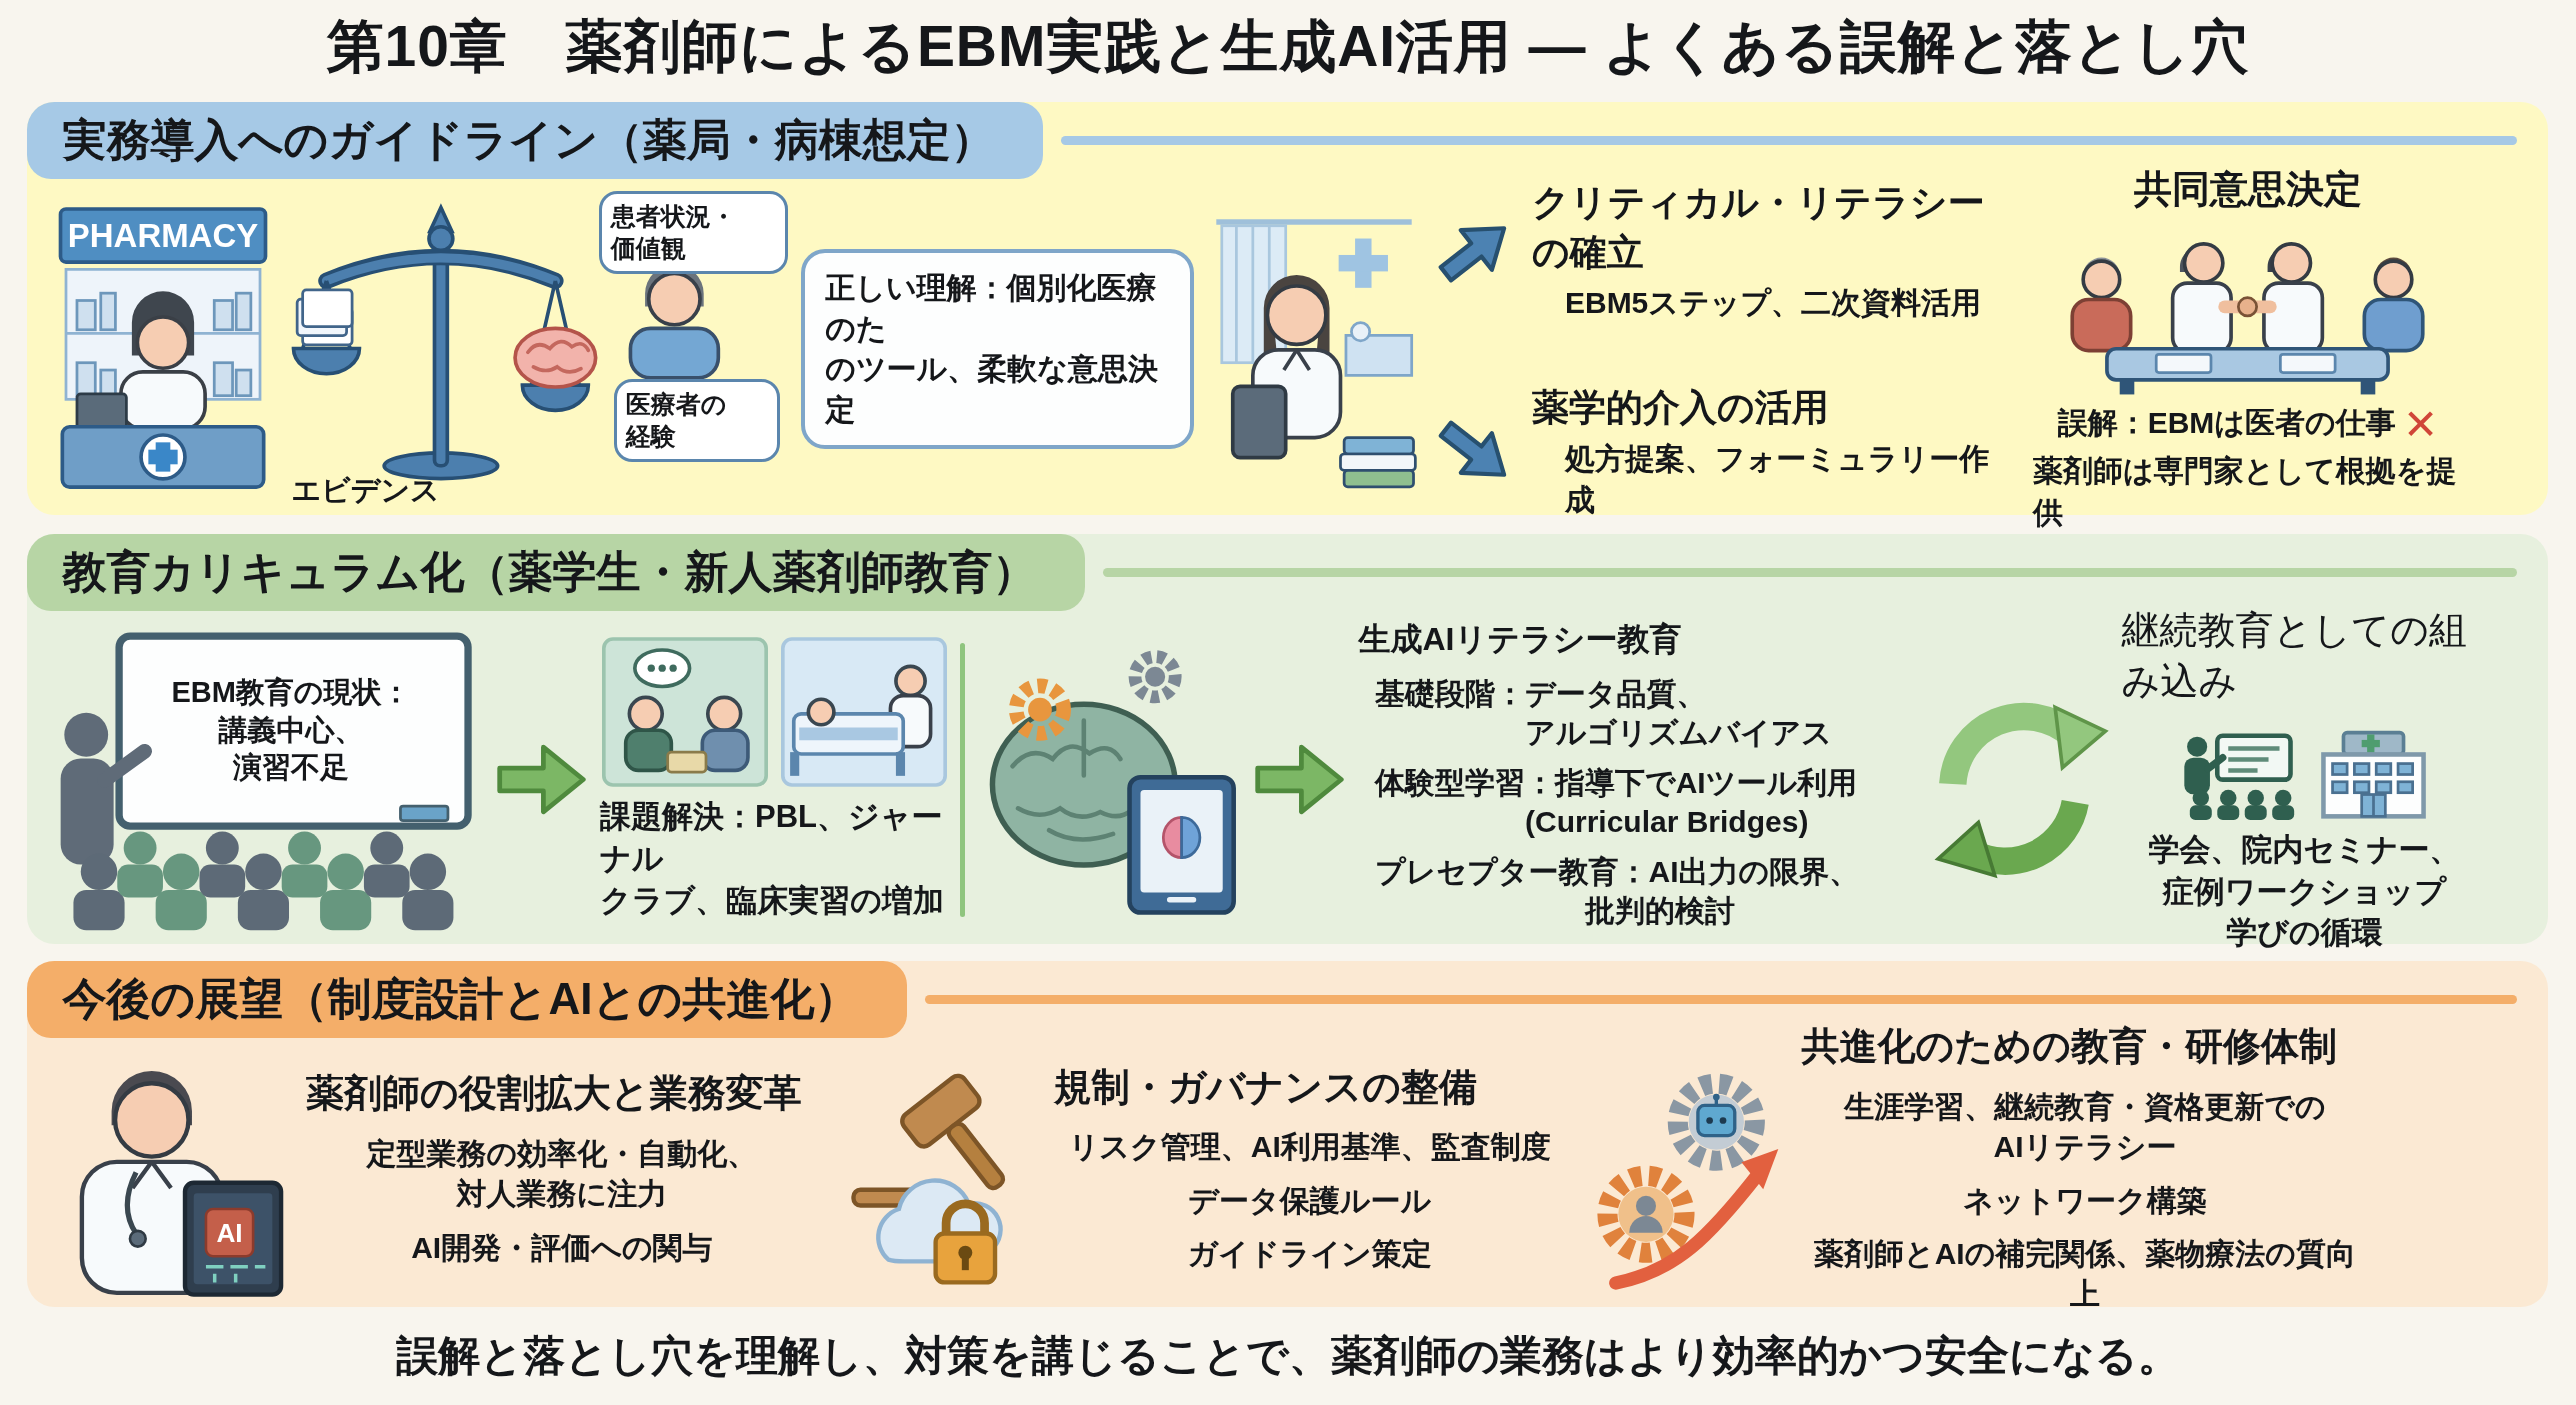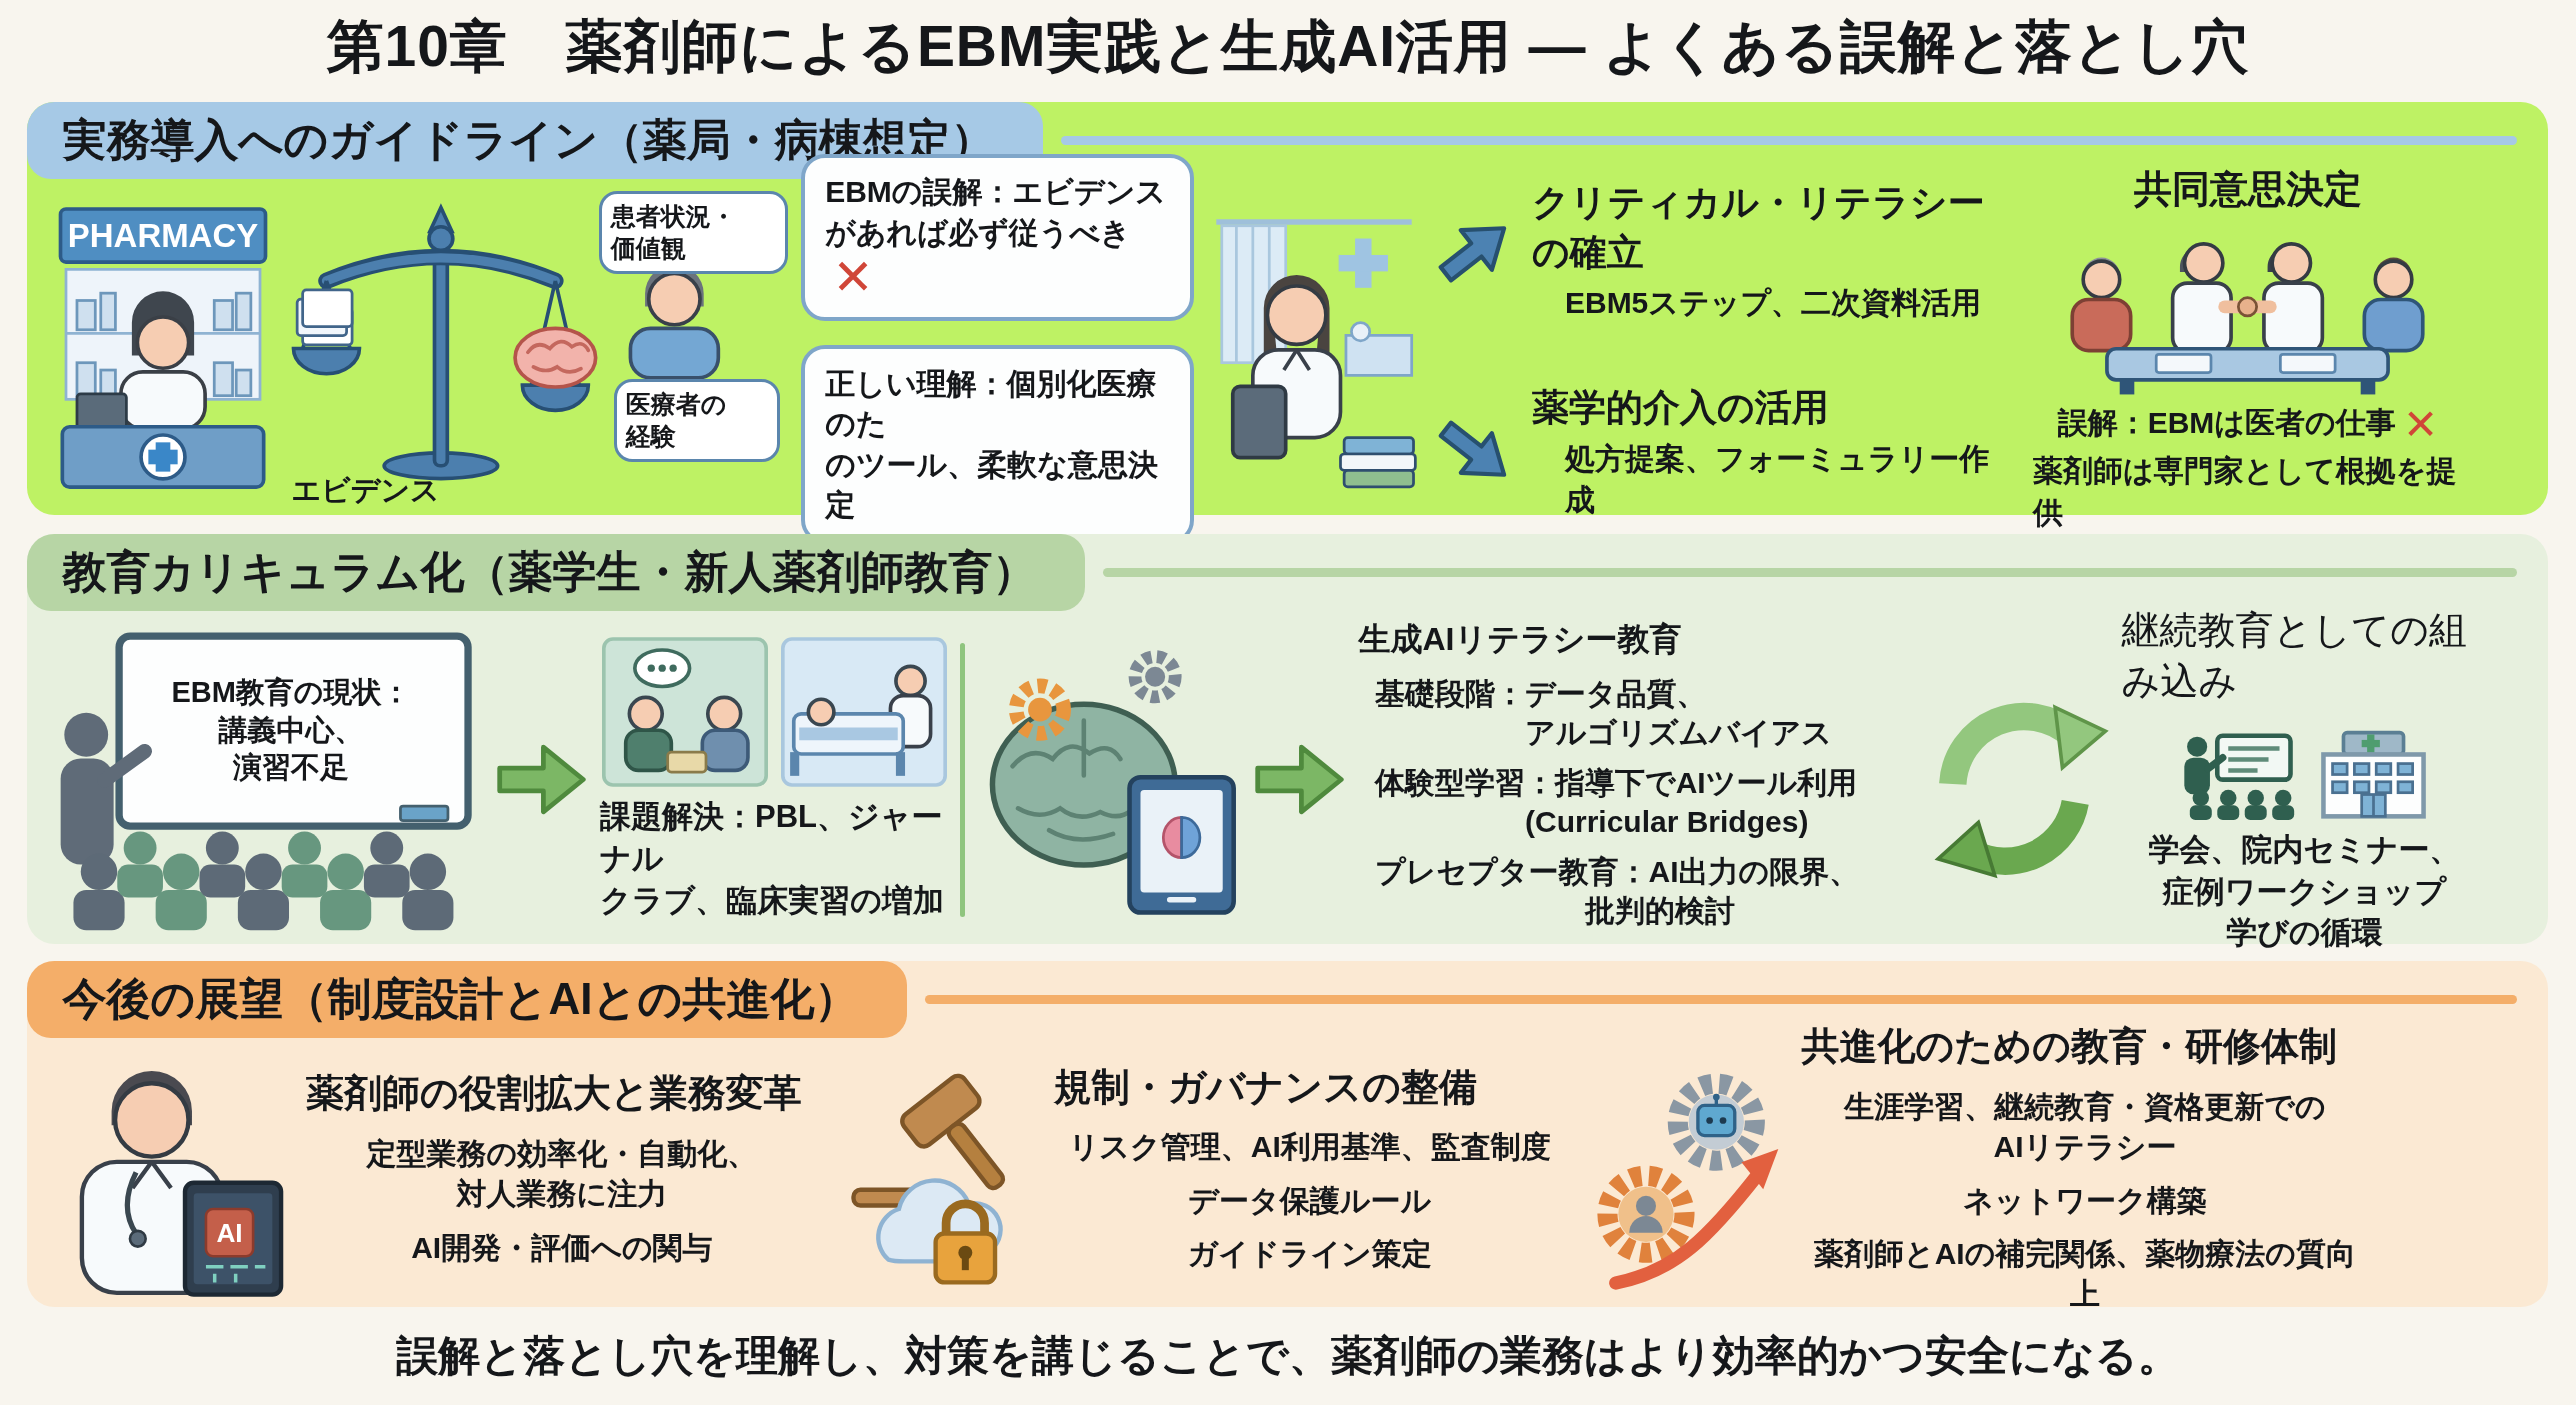--- a/index.html
+++ b/index.html
@@ -13,21 +13,21 @@
   .page-title{
     position:absolute;top:9.1px;left:0;width:100%;text-align:center;
     font-size:57px;font-weight:900;letter-spacing:0.9px;
   }
   .footer-note{
     position:absolute;top:1328px;left:0;width:100%;text-align:center;
     font-size:42px;font-weight:900;
   }
   
   .section{position:absolute;left:27.4px;width:2521px;border-radius:27.4px;}
-  .sec1{top:102px;height:413px;background:#bef264;}
+  .sec1{top:102px;height:413px;background:#fef9c3;}
   .sec2{top:534px;height:410px;background:#e7f0de;}
   .sec3{top:961px;height:346px;background:#fbe9d3;}
   .sec-head{position:absolute;top:0;left:0;right:0;height:77px;display:flex;align-items:center;}
   .sec-pill{
     height:77px;display:flex;align-items:center;
     padding:0 48px 0 35px;border-radius:27.4px 24px 24px 24px;
     font-size:44px;font-weight:900;white-space:nowrap;
   }
   .sec1 .sec-pill{background:#a6c9e6;}
   .sec2 .sec-pill{background:#b7d5a5;}
@@ -129,23 +129,20 @@
       </svg>
       <div style="position:absolute;left:0;top:280px;width:156px;text-align:center;font-size:29px;font-weight:900;">エビデンス</div>
       <div class="bubble pre" style="left:311px;top:0;width:165px;">患者状況・
 価値観</div>
       <div class="bubble pre" style="left:326px;top:188px;width:142px;">医療者の
 経験</div>
     </div>
 
     <div style="display:flex;flex-direction:column;gap:24px;width:393px;flex:0 0 auto;">
       <div class="note-box">
-        <span>EBMの誤解：エビデンスがあれば必ず従うべき</span><span class="cross">✕</span>
-      </div>
-      <div class="note-box">
         <span class="pre">正しい理解：個別化医療のた
 のツール、柔軟な意思決定</span>
       </div>
     </div>
 
     <svg width="210" height="302" viewBox="0 0 230 330">
       <line x1="8" y1="26" x2="222" y2="26" stroke="#9fc0da" stroke-width="6"></line>
       <rect x="14" y="30" width="70" height="150" fill="#dcebf6" stroke="#a9c7de" stroke-width="3"></rect>
       <path d="M30 30 V180 M48 30 V180 M66 30 V180" stroke="#a9c7de" stroke-width="3"></path>
       <rect x="160" y="44" width="18" height="54" fill="#9fc4e2"></rect>

